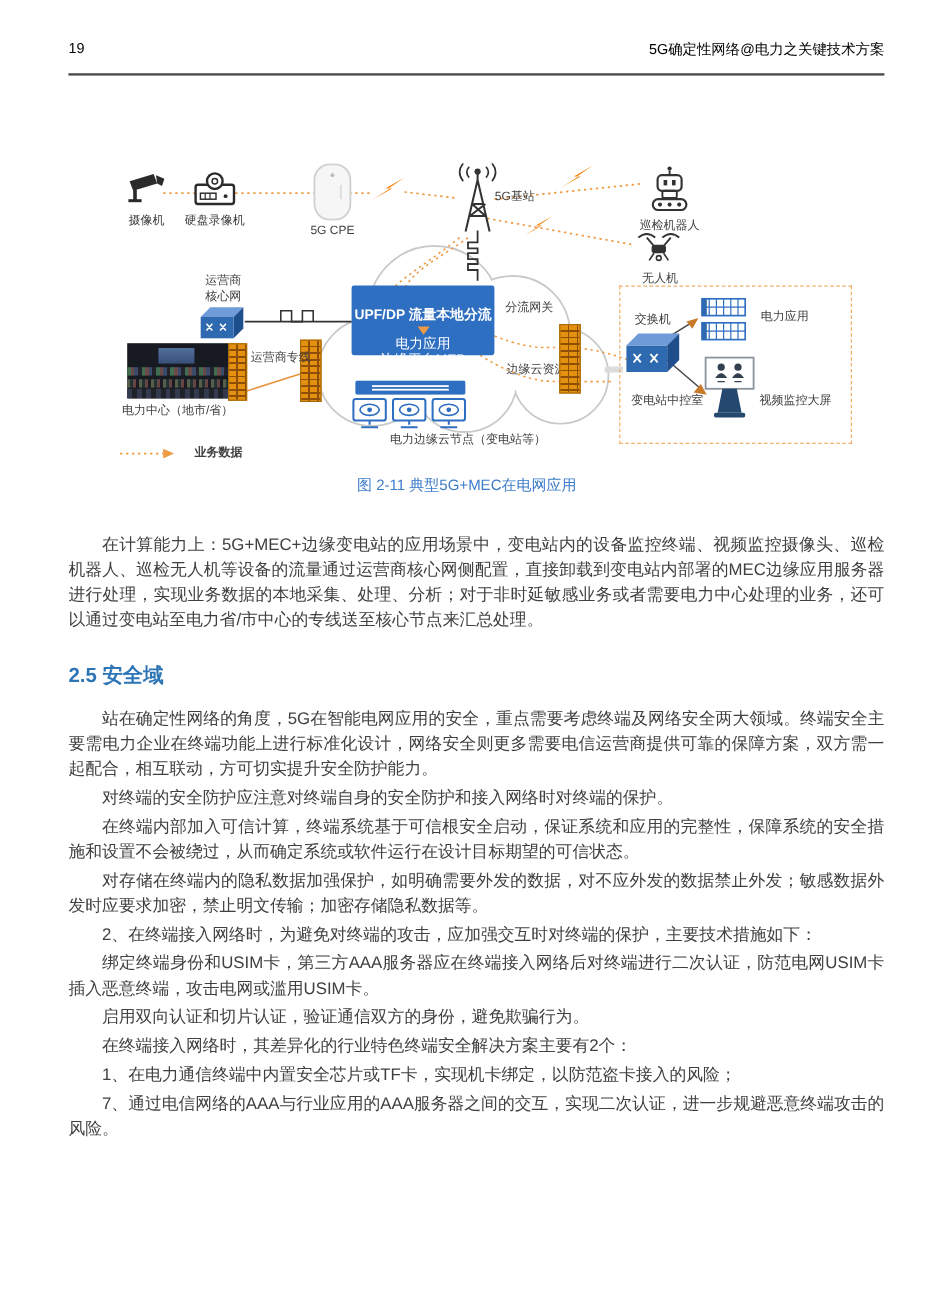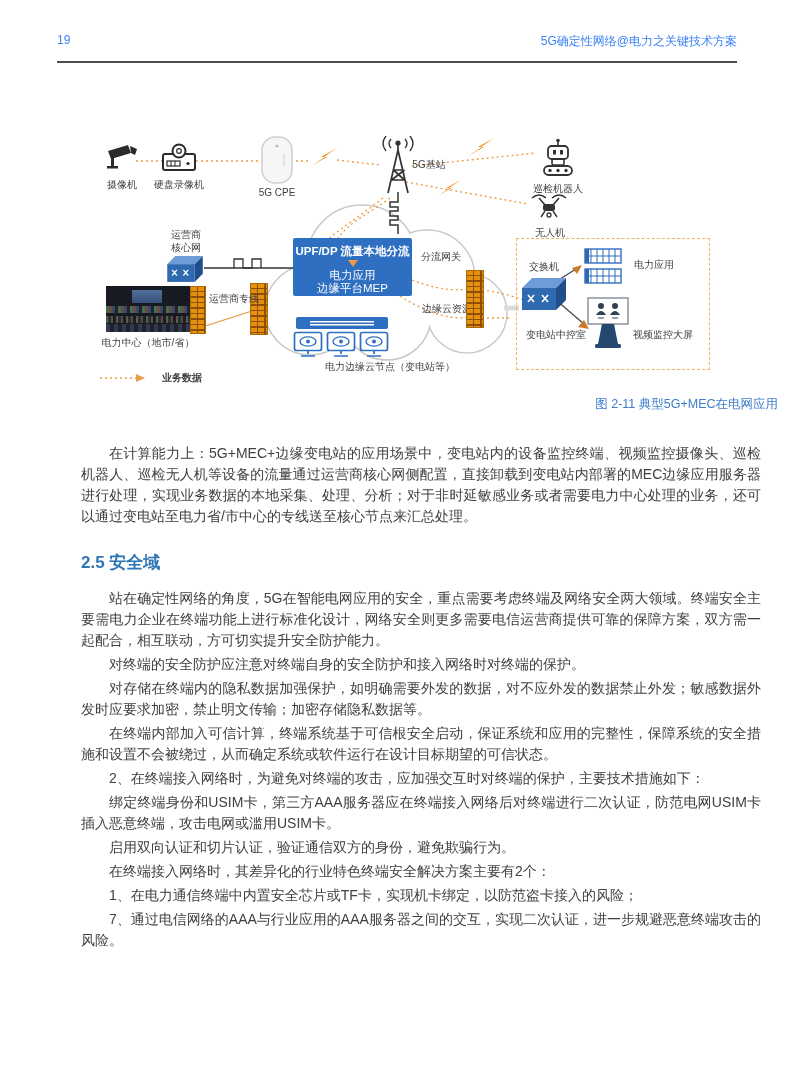--- a/index.html
+++ b/index.html
@@ -3,32 +3,32 @@
 <meta charset="utf-8">
 <style>
   html,body{margin:0;padding:0;}
   body{
     width:793px;height:1077px;position:relative;background:#ffffff;
     font-family:"Liberation Sans","DejaVu Sans",sans-serif;
     color:#404040;overflow:hidden;
   }
   
   .page-header{position:absolute;top:33px;left:57px;width:680px;display:flex;
-    justify-content:space-between;font-size:12px;color:#3b82f6;}
+    justify-content:space-between;font-size:12px;color:#000000;}
   .header-rule{position:absolute;top:61px;left:57px;width:680px;height:1.5px;background:#4d4d4d;}
 
   
   .figure-area{position:absolute;left:0;top:128px;width:793px;height:292px;}
   .figure-area .abs{position:absolute;}
   .diagram-label{position:absolute;font-size:10px;color:#404040;text-align:center;line-height:13px;white-space:pre-line;}
   .cloud-svg{position:absolute;left:262px;top:70px;}
   .overlay-svg{position:absolute;left:0;top:0;pointer-events:none;}
 
   .upf-box{position:absolute;left:293px;top:110px;width:119px;height:58px;background:#2f6fc1;
-    border-radius:2px;color:#fff;text-align:center;font-size:11.5px;line-height:13px;padding-top:7px;box-sizing:border-box;}
+    border-radius:2px;color:#fff;text-align:center;font-size:11.5px;line-height:13px;padding-top:19px;box-sizing:border-box;}
   .upf-box .upf-title{font-size:11.5px;font-weight:bold;letter-spacing:0;}
   .upf-arrow{width:0;height:0;border-left:5px solid transparent;border-right:5px solid transparent;
     border-top:7px solid #ed9c45;margin:2px auto 2px;}
   .upf-box .mep{white-space:pre-line;}
 
   .blue-bar{position:absolute;left:296px;top:189px;width:92px;height:12px;border-radius:2px;
     background-color:#2f6fc1;
     background-image:linear-gradient(#fff,#fff),linear-gradient(#fff,#fff);
     background-size:64px 1.5px,64px 1.5px;background-position:center 3.5px,center 7px;background-repeat:no-repeat;}
 
@@ -44,25 +44,25 @@
       repeating-linear-gradient(90deg,#3f6f4f 0 3px,#6b4a4a 3px 6px,#3a4a6a 6px 9px,#23242b 9px 12px),
       repeating-linear-gradient(90deg,#555f4a 0 2px,#233 2px 5px,#644 5px 7px,#1c1d24 7px 10px),
       repeating-linear-gradient(90deg,#333a4d 0 4px,#20222a 4px 8px);
     background-size:30px 13px,100% 7px,100% 7px,100% 10px;
     background-position:26px 4px,0 20px,0 30px,0 38px;
     background-repeat:no-repeat,repeat-x,repeat-x,repeat-x;}
 
   .dashed-zone{position:absolute;left:516px;top:110px;width:192px;height:130px;
     border:1px dashed #f0b06a;}
 
-  .caption{position:absolute;left:0;top:268px;width:778px;text-align:right;
+  .caption{position:absolute;left:0;top:268px;width:778px;text-align:center;
     font-size:12.5px;color:#3d7cc9;}
 
   
-  .content{position:absolute;left:57px;top:440px;width:680px;margin-left:24px;}
+  .content{position:absolute;left:57px;top:440px;width:680px;}
   .content p{margin:3px 0 0;font-size:14px;line-height:21px;text-indent:2em;text-align:justify;color:#404040;}
   .content h2{margin:24px 0 14px;font-size:17px;color:#2e75b6;font-weight:bold;}
   .content h3{margin:16px 0 4px;font-size:13.5px;color:#2e75b6;font-weight:normal;}
 </style>
 </head>
 <body>
 
 <div class="page-header">
   <span>19</span>
   <span>5G确定性网络@电力之关键技术方案</span>
@@ -273,21 +273,21 @@
   <div class="diagram-label" style="left:152px;top:243px;width:60px;font-weight:bold;text-align:center">业务数据</div>
 
   <div class="caption">图 2-11 典型5G+MEC在电网应用</div>
 </div>
 
 <div class="content">
   <p>在计算能力上：5G+MEC+边缘变电站的应用场景中，变电站内的设备监控终端、视频监控摄像头、巡检机器人、巡检无人机等设备的流量通过运营商核心网侧配置，直接卸载到变电站内部署的MEC边缘应用服务器进行处理，实现业务数据的本地采集、处理、分析；对于非时延敏感业务或者需要电力中心处理的业务，还可以通过变电站至电力省/市中心的专线送至核心节点来汇总处理。</p>
   <h2>2.5 安全域</h2>
   <p>站在确定性网络的角度，5G在智能电网应用的安全，重点需要考虑终端及网络安全两大领域。终端安全主要需电力企业在终端功能上进行标准化设计，网络安全则更多需要电信运营商提供可靠的保障方案，双方需一起配合，相互联动，方可切实提升安全防护能力。</p>
   <p>对终端的安全防护应注意对终端自身的安全防护和接入网络时对终端的保护。</p>
+  <p>在终端内部加入可信计算，终端系统基于可信根安全启动，保证系统和应用的完整性，保障系统的安全措施和设置不会被绕过，从而确定系统或软件运行在设计目标期望的可信状态。</p>
   <p>对存储在终端内的隐私数据加强保护，如明确需要外发的数据，对不应外发的数据禁止外发；敏感数据外发时应要求加密，禁止明文传输；加密存储隐私数据等。</p>
-  <p>在终端内部加入可信计算，终端系统基于可信根安全启动，保证系统和应用的完整性，保障系统的安全措施和设置不会被绕过，从而确定系统或软件运行在设计目标期望的可信状态。</p>
   <p>2、在终端接入网络时，为避免对终端的攻击，应加强交互时对终端的保护，主要技术措施如下：</p>
   <p>绑定终端身份和USIM卡，第三方AAA服务器应在终端接入网络后对终端进行二次认证，防范电网USIM卡插入恶意终端，攻击电网或滥用USIM卡。</p>
   <p>启用双向认证和切片认证，验证通信双方的身份，避免欺骗行为。</p>
   <p>在终端接入网络时，其差异化的行业特色终端安全解决方案主要有2个：</p>
   <p>1、在电力通信终端中内置安全芯片或TF卡，实现机卡绑定，以防范盗卡接入的风险；</p>
   <p>7、通过电信网络的AAA与行业应用的AAA服务器之间的交互，实现二次认证，进一步规避恶意终端攻击的风险。</p>
 </div>
 
 </body></html>

